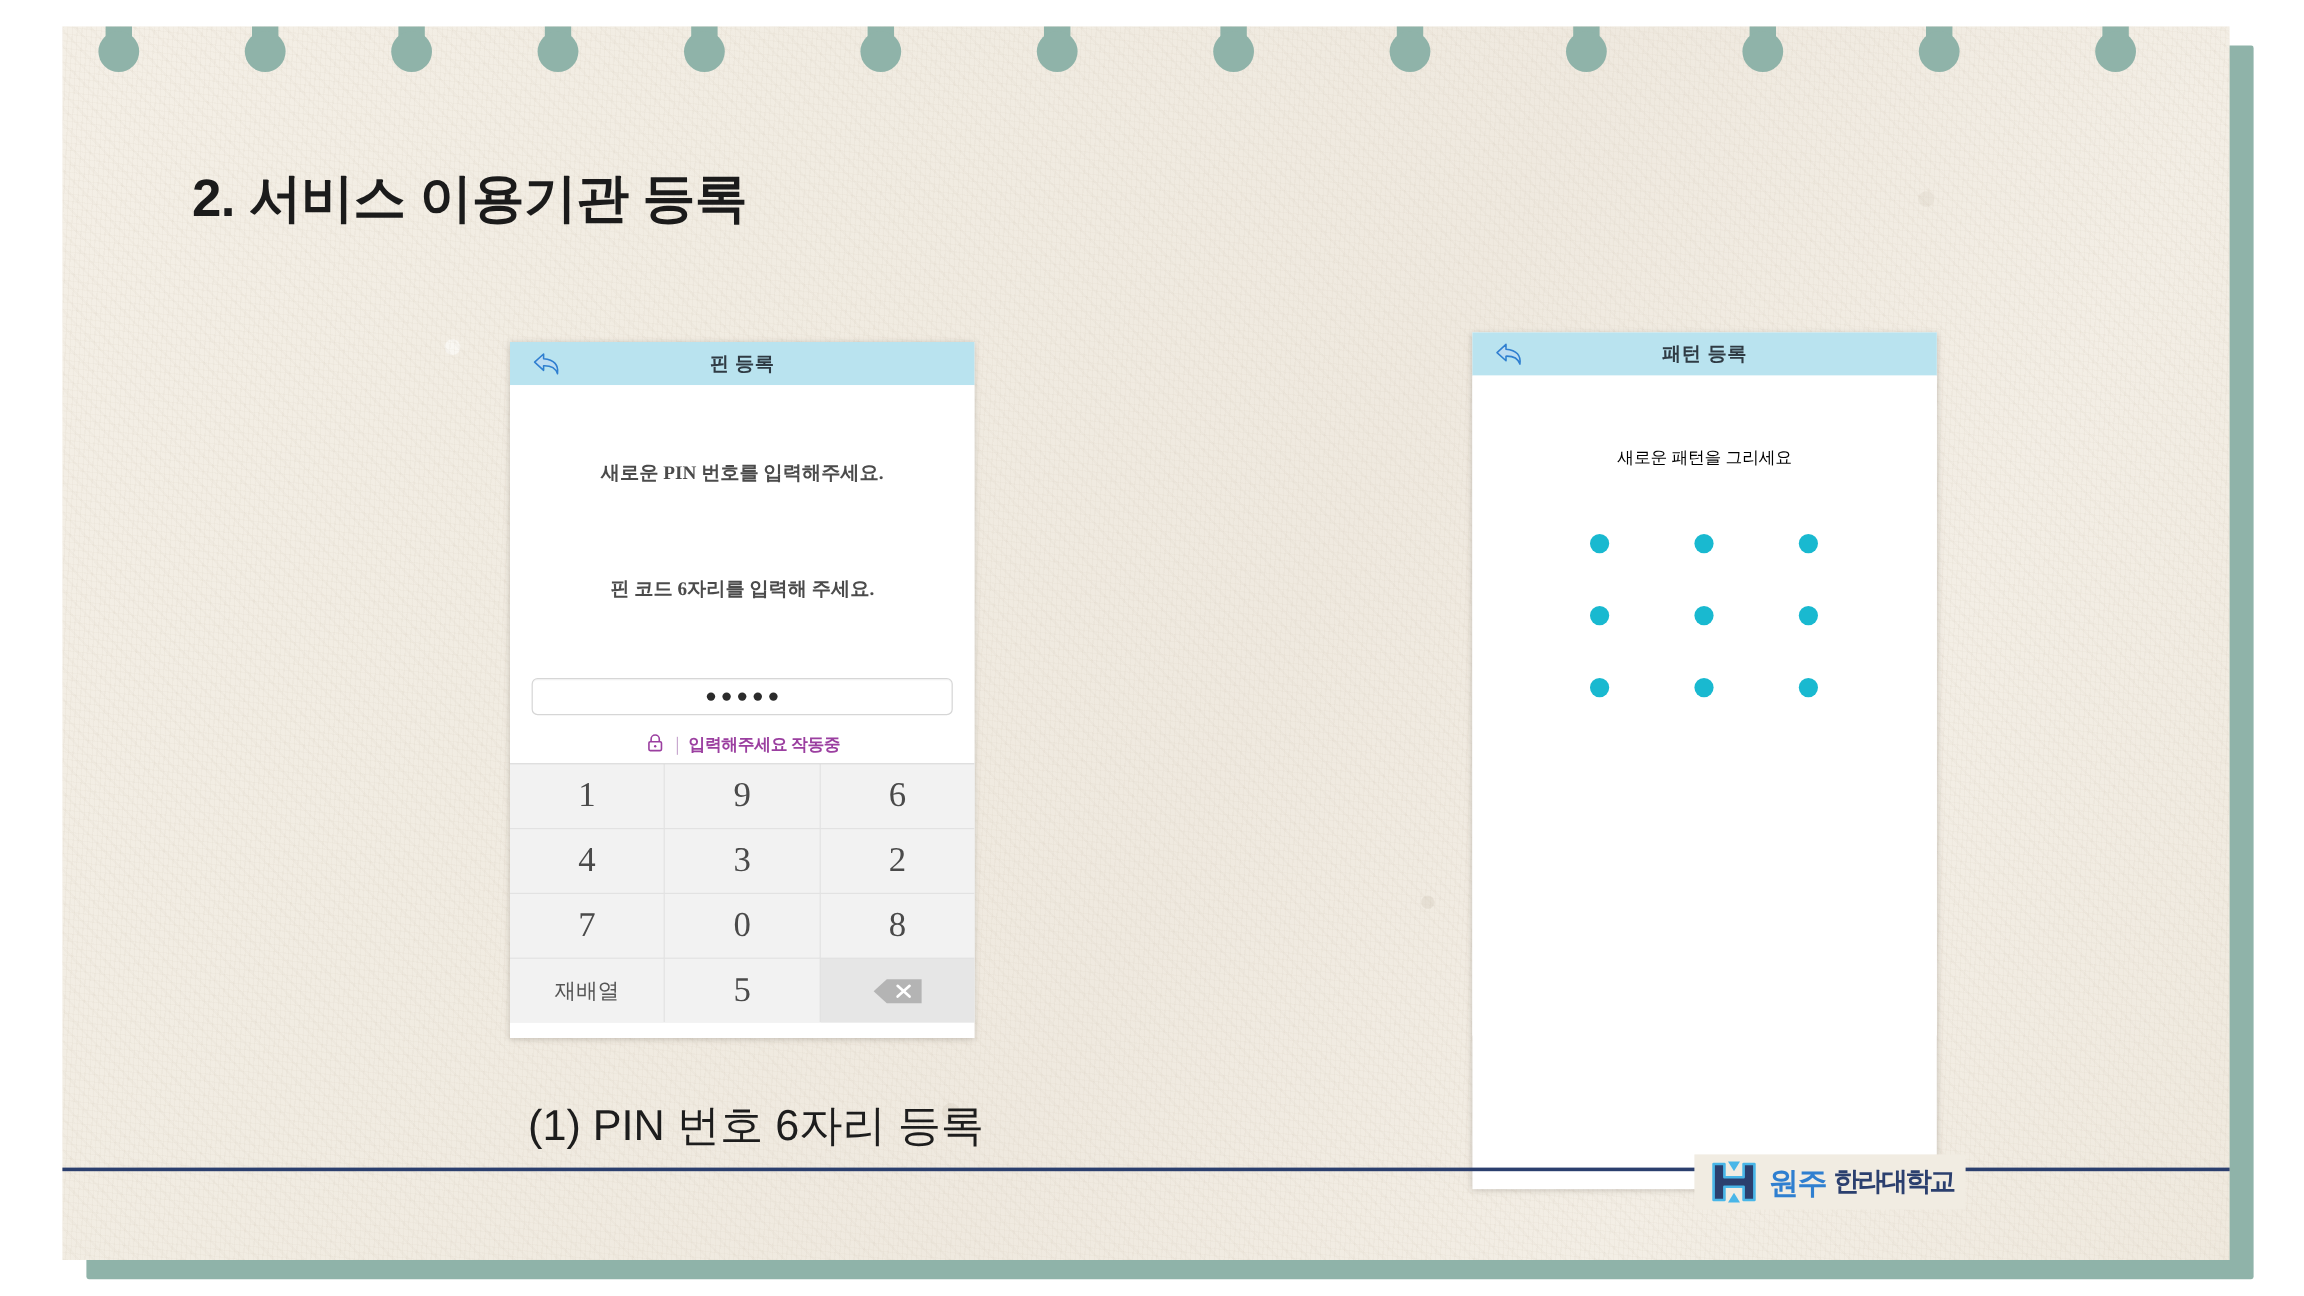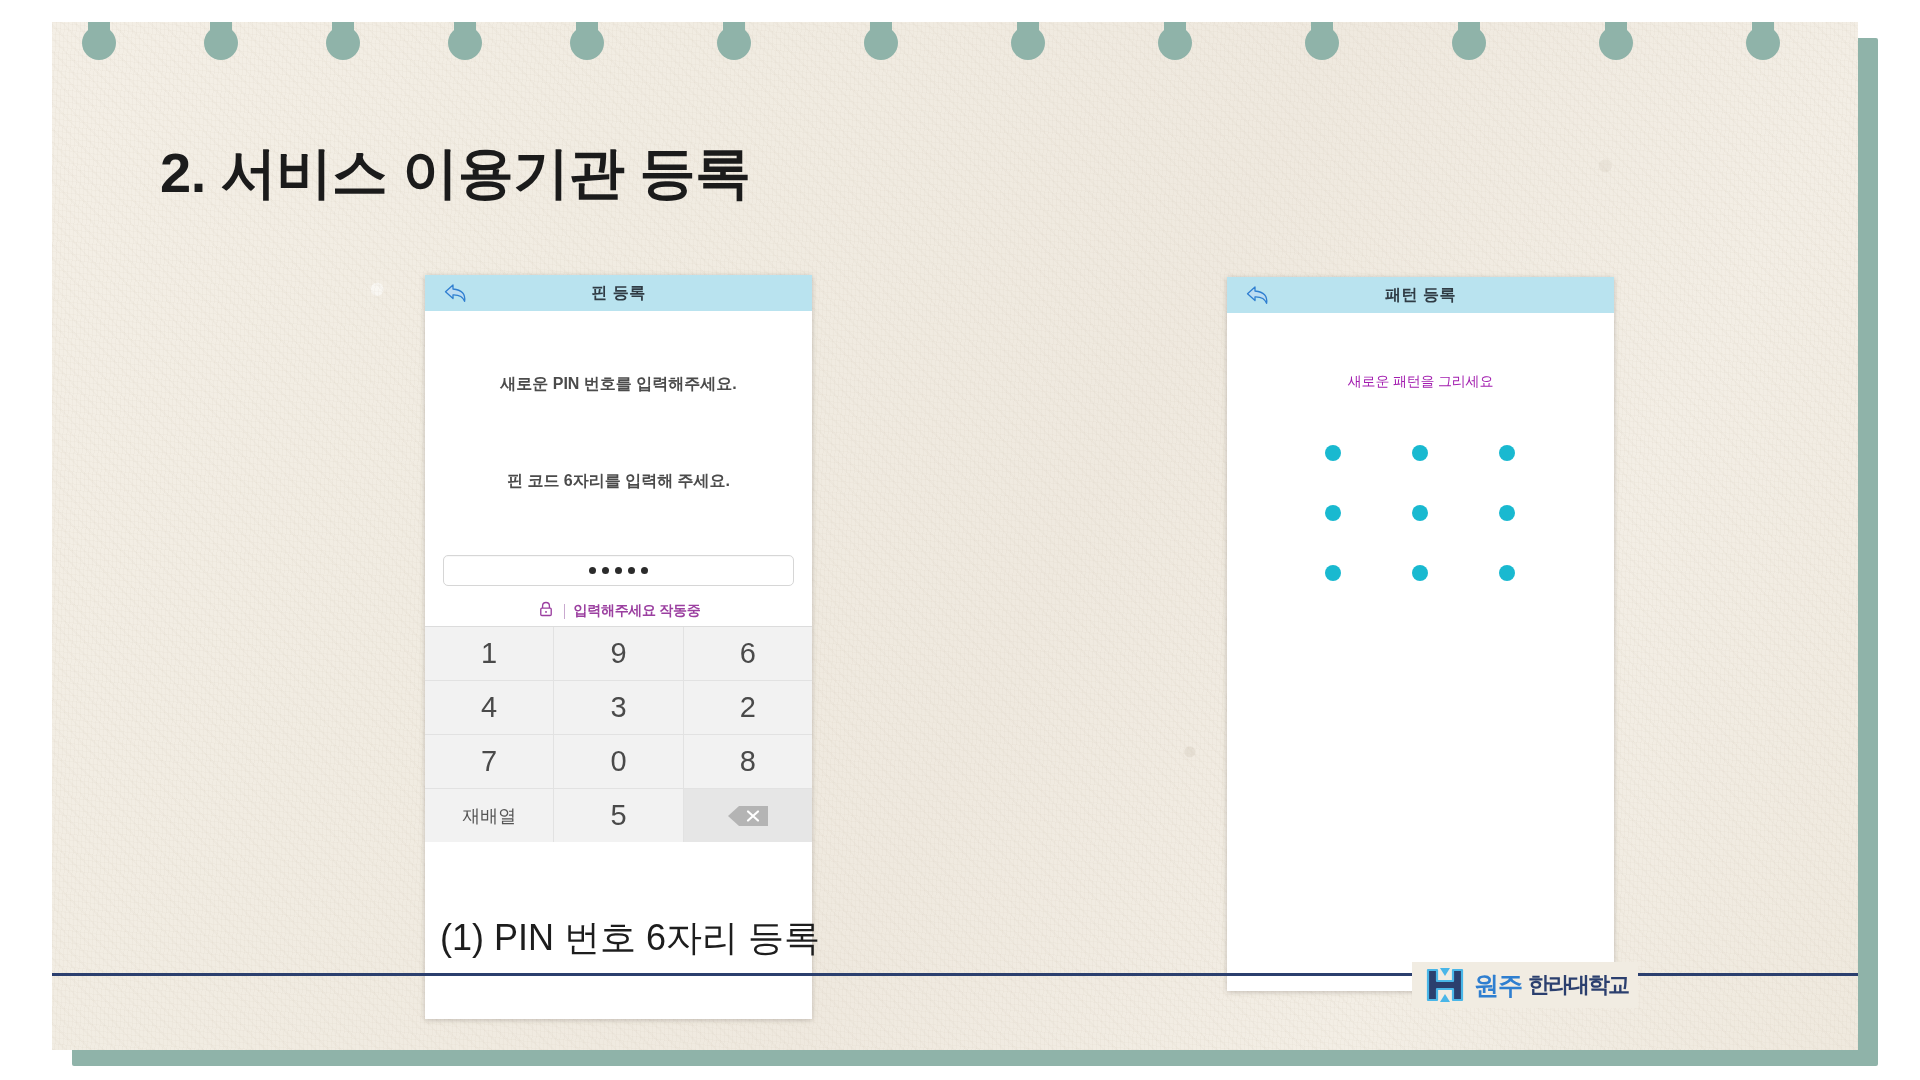--- a/index.html
+++ b/index.html
@@ -56,31 +56,31 @@
     background: #8fb3a9;
   }
   .ring .cap {
     position: absolute; left: 0; top: 22px; width: 34px; height: 34px;
     background: #8fb3a9; border-radius: 50%;
   }
 
   
   #page-title {
     position: absolute; left: 108px; top: 114px;
-    font-size: 56px; font-weight: bold; color: #1b1b1b;
+    font-size: 44px; font-weight: bold; color: #1b1b1b;
     letter-spacing: -.5px; white-space: nowrap;
   }
 
   
   .phone {
     position: absolute;
     background: #ffffff;
     box-shadow: 0 1px 5px rgba(90,80,70,.30);
   }
-  #phone-pin  { left: 373px;  top: 253px; width: 387px; height: 744px; }
+  #phone-pin  { left: 373px;  top: 263px; width: 387px; height: 580px; font-family: Liberation Serif, serif; }
   #phone-pattern { left: 1175px; top: 255px; width: 387px; height: 714px; }
 
   .phone-header {
     position: relative; width: 100%; height: 36px;
     background: #b9e3ef;
     display: flex; align-items: center; justify-content: center;
   }
   .phone-header .title-text {
     font-size: 16px; font-weight: bold; color: #2f3b44; letter-spacing: .5px;
   }
@@ -135,21 +135,21 @@
     display: flex; align-items: center; justify-content: center;
     font-size: 29px; color: #4a4a4a; font-weight: 300;
   }
   .key.word { font-size: 18px; color: #555; }
   .key.backspace { background: #e6e6e6; }
   .bs-icon { width: 44px; height: 26px; }
 
   
   #pattern-prompt {
     position: absolute; left: 0; right: 0; top: 60px; text-align: center;
-    font-size: 14px; color: #a21caf; letter-spacing: -.2px;
+    font-size: 14px; color: #000000; letter-spacing: -.2px;
   }
   #pattern-grid {
     position: absolute; left: 62px; top: 110px; width: 262px; height: 180px;
     display: grid; grid-template-columns: repeat(3, 1fr); grid-template-rows: repeat(3, 1fr);
   }
   .pattern-dot-cell { display: flex; align-items: center; justify-content: center; }
   .pattern-dot { width: 16px; height: 16px; border-radius: 50%; background: #19b9d0; }
 
   
   .caption {

